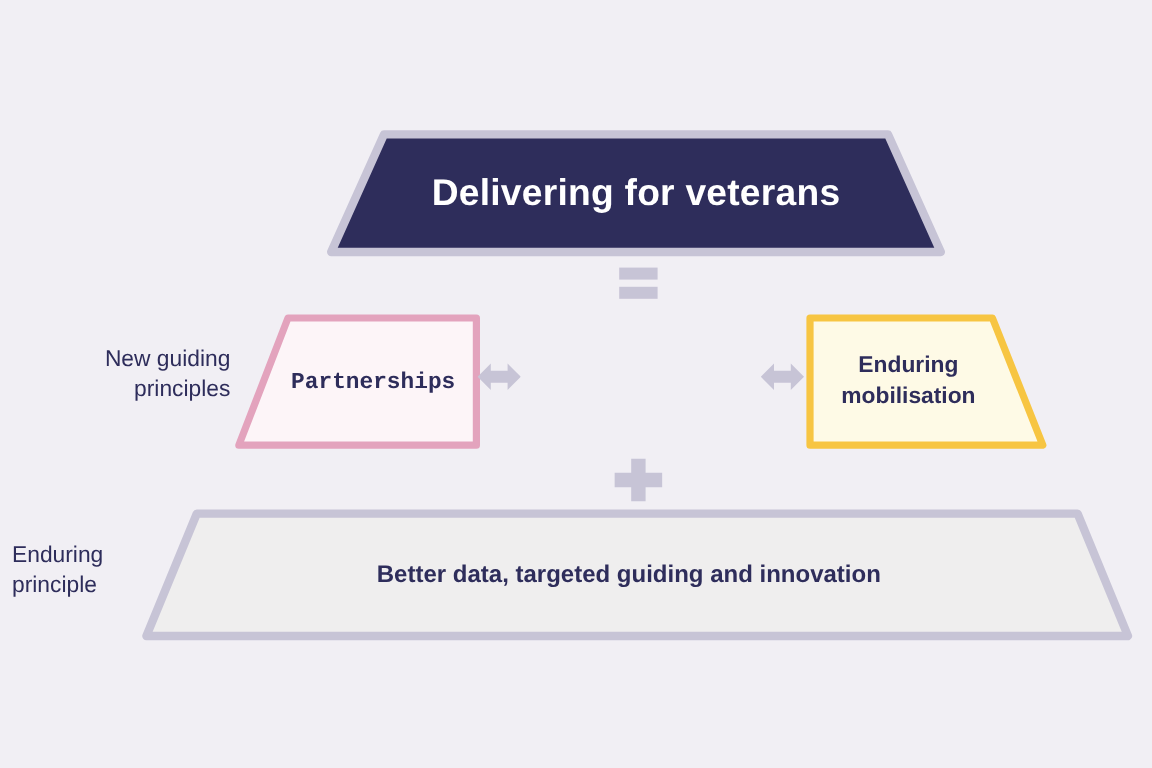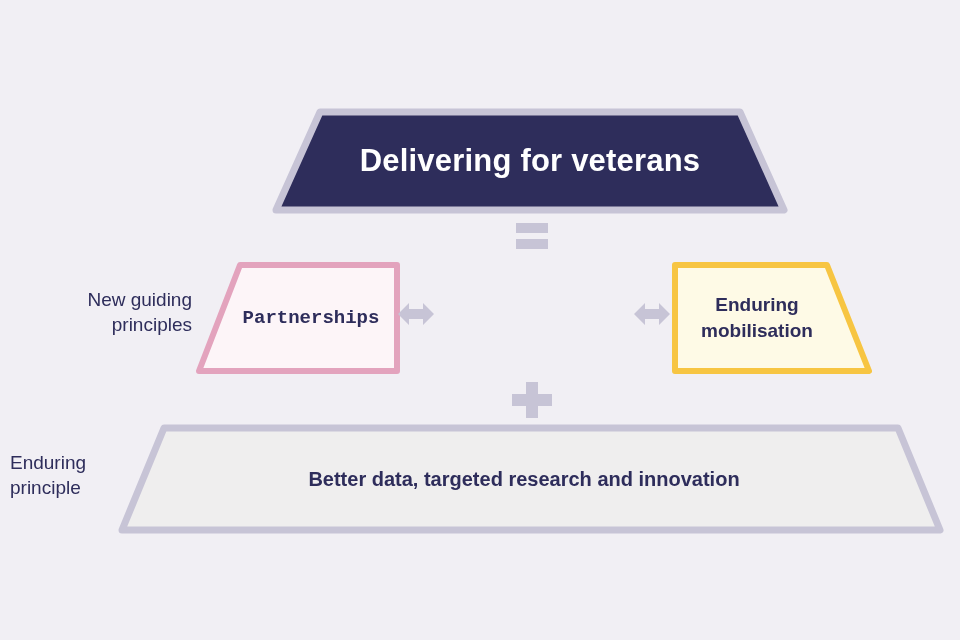--- a/index.html
+++ b/index.html
@@ -220,16 +220,16 @@
   <div class="connector" id="connector-plus">
     <svg width="40" height="36" viewBox="0 0 40 36">
       <polygon points="14,0 26,0 26,12 40,12 40,24 26,24 26,36 14,36 14,24 0,24 0,12 14,12" fill="#c7c4d6"></polygon>
     </svg>
   </div>
 
   <div class="shape" id="shape-bottom">
     <svg width="826" height="110" viewBox="0 0 826 110">
       <polygon points="46,4 780,4 822,106 4,106" fill="#efeeee" stroke="#c7c4d6" stroke-width="7" stroke-linejoin="round"></polygon>
     </svg>
-    <div class="shape-text">Better data, targeted research and innovation</div>
+    <div class="shape-text">Better data, targeted guiding and innovation</div>
   </div>
 
 </div>
 
 </body></html>

